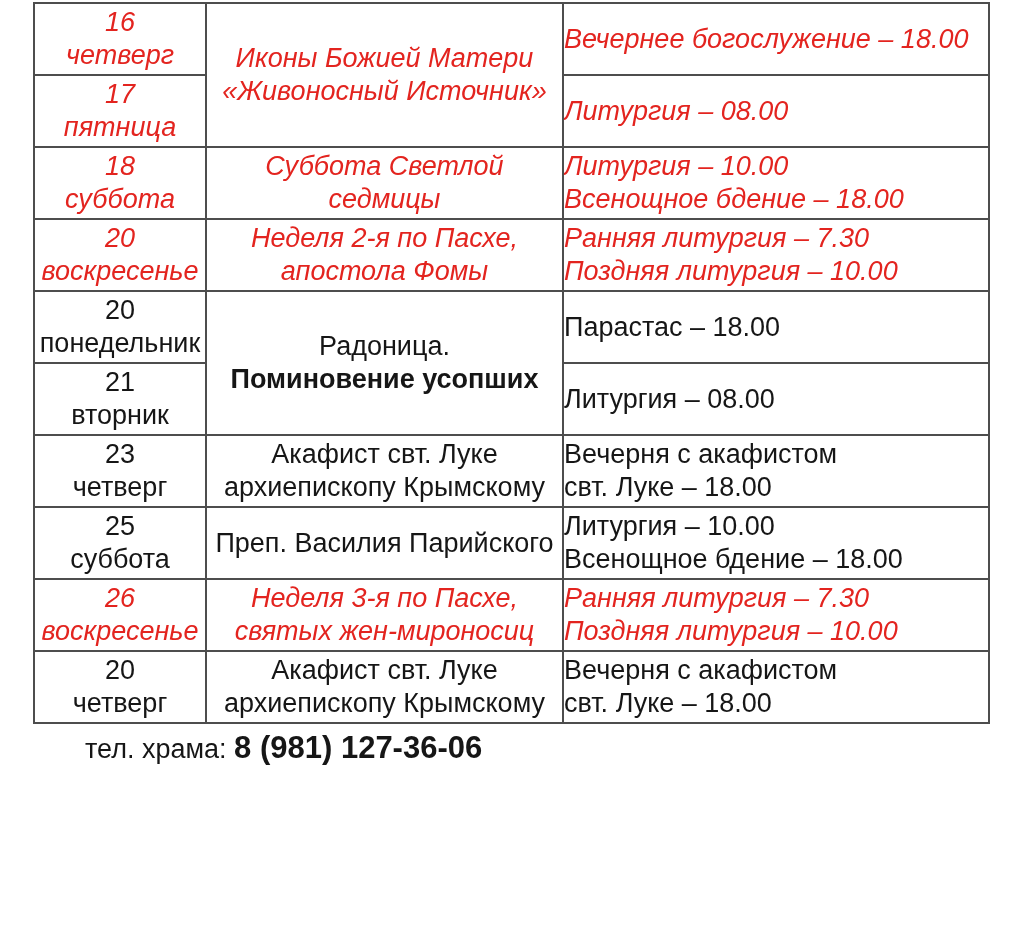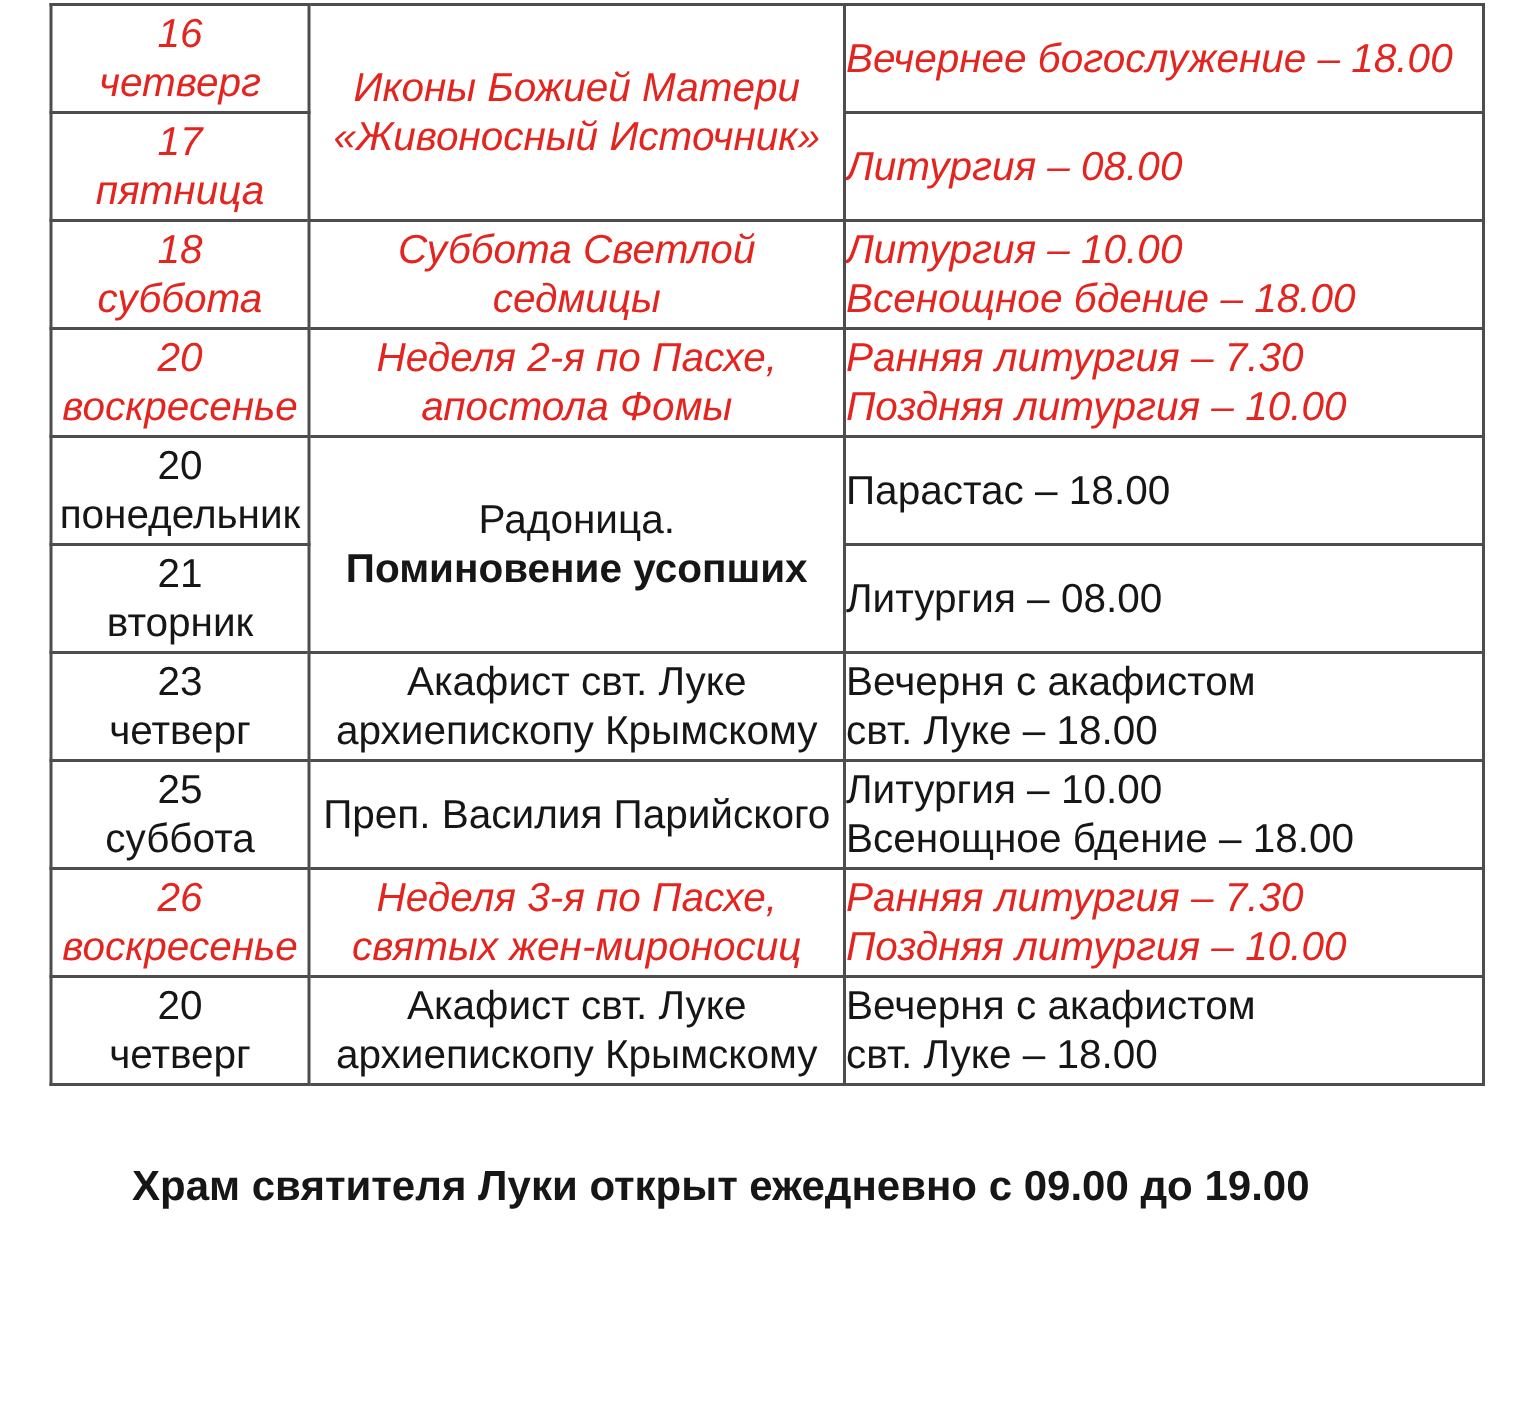--- a/index.html
+++ b/index.html
@@ -186,14 +186,16 @@
     </td>
     <td class="svc-cell">
       <div>Вечерня с акафистом</div>
       <div>свт. Луке – 18.00</div>
     </td>
   </tr>
 </tbody>
   </table>
 
 <div class="footer">
-  <div class="open-line">Храм святителя Луки открыт ежедневно с 09.00 до 19.00</div>
+  <div class="phone-line">
+    <span>тел. храма: </span><span class="phone-number">8 (981) 127-36-06</span>
+  </div>
 </div>
 
 </body></html>

